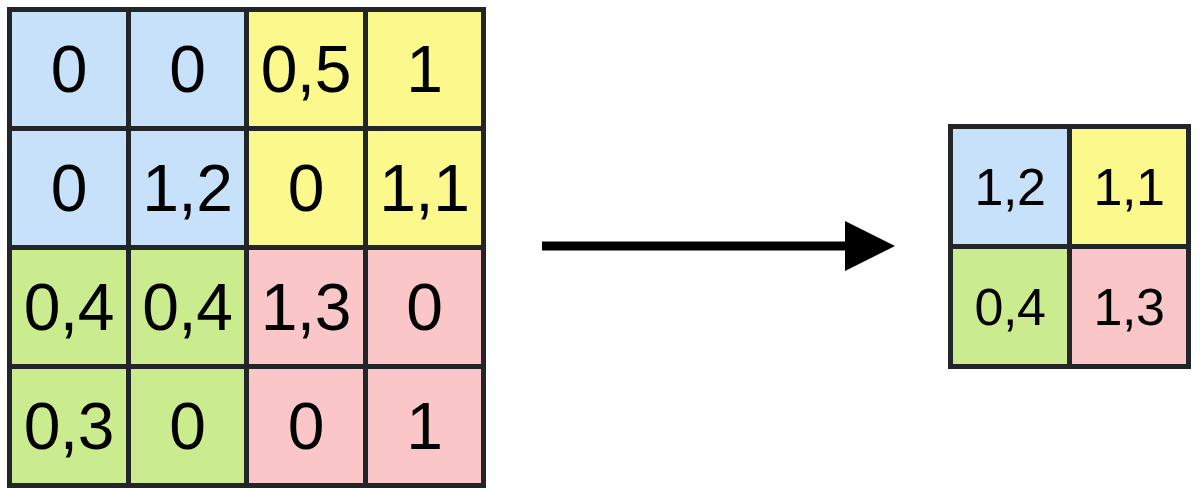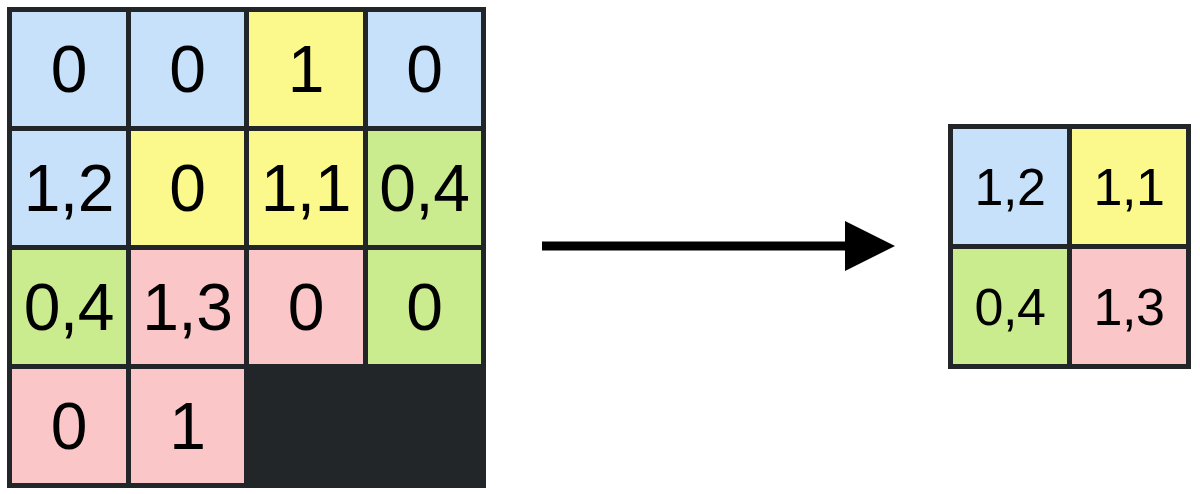--- a/index.html
+++ b/index.html
@@ -81,20 +81,23 @@
 <div id="canvas" style="background-color: rgb(255, 255, 255);">
 
   <div class="grid" id="input-grid" style="background-color: rgb(34, 38, 41);">
     <div class="cell" style="background-color: rgb(200, 225, 251);">
         <span>0</span>
       </div>
     <div class="cell" style="background-color: rgb(200, 225, 251);">
         <span>0</span>
       </div>
     <div class="cell" style="background-color: rgb(251, 249, 140);">
+        <span>0,5</span>
+      </div>
+    <div class="cell" style="background-color: rgb(251, 249, 140);">
         <span>1</span>
       </div>
 
     <div class="cell" style="background-color: rgb(200, 225, 251);">
         <span>0</span>
       </div>
     <div class="cell" style="background-color: rgb(200, 225, 251);">
         <span>1,2</span>
       </div>
     <div class="cell" style="background-color: rgb(251, 249, 140);">
@@ -110,20 +113,23 @@
     <div class="cell" style="background-color: rgb(203, 236, 142);">
         <span>0,4</span>
       </div>
     <div class="cell" style="background-color: rgb(251, 198, 199);">
         <span>1,3</span>
       </div>
     <div class="cell" style="background-color: rgb(251, 198, 199);">
         <span>0</span>
       </div>
 
+    <div class="cell" style="background-color: rgb(203, 236, 142);">
+        <span>0,3</span>
+      </div>
     <div class="cell" style="background-color: rgb(203, 236, 142);">
         <span>0</span>
       </div>
     <div class="cell" style="background-color: rgb(251, 198, 199);">
         <span>0</span>
       </div>
     <div class="cell" style="background-color: rgb(251, 198, 199);">
         <span>1</span>
       </div>
   </div>

